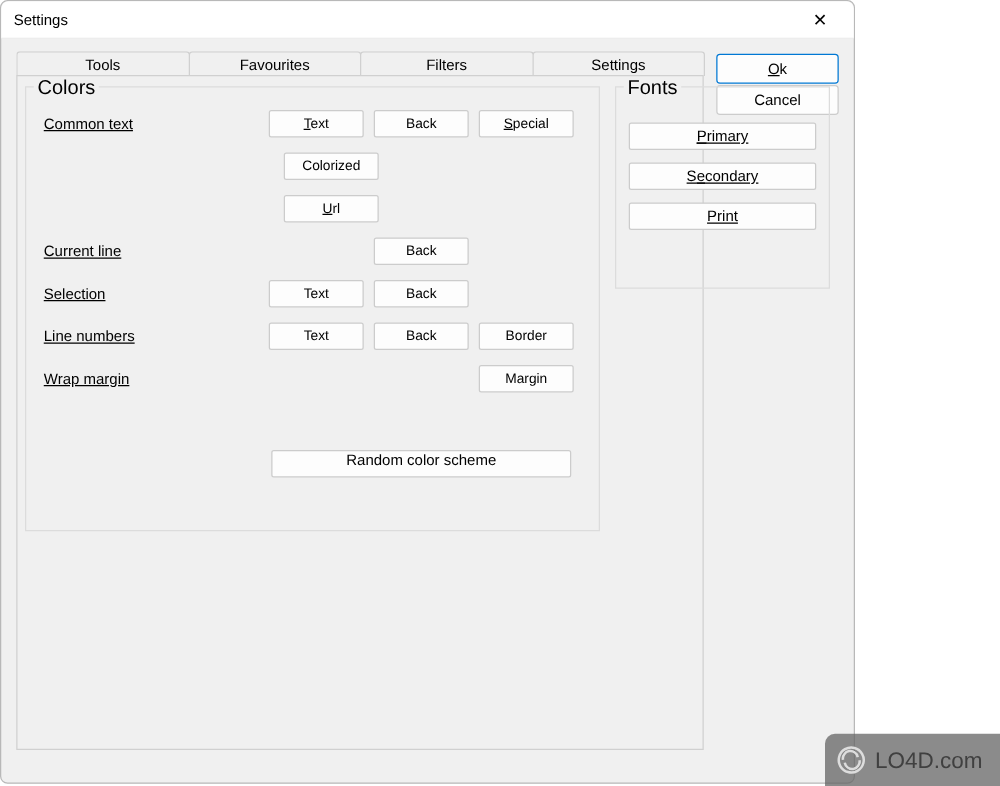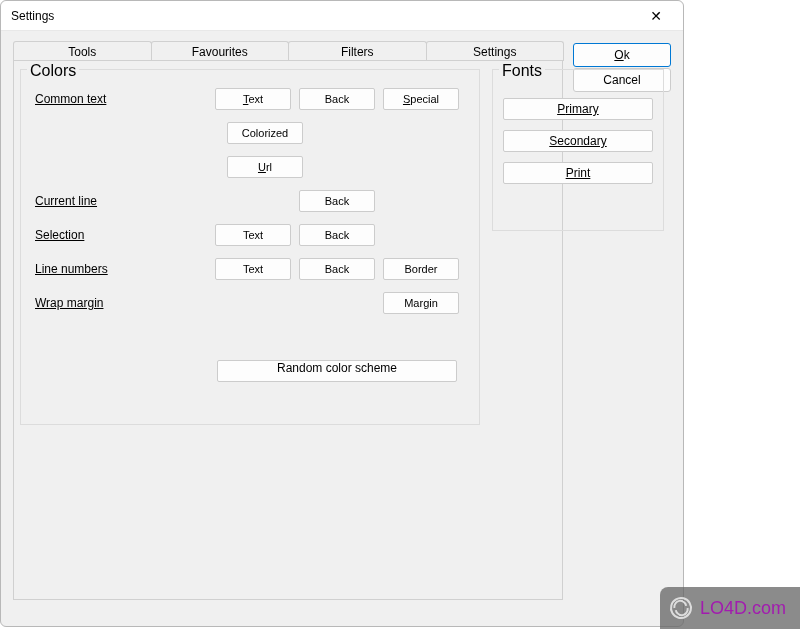--- a/index.html
+++ b/index.html
@@ -187,21 +187,21 @@
 }
 .font-btn .uline { text-decoration: underline; }
 .fonts-inner { padding-top: 12px; text-align: right; }
 
 
 .watermark {
   position: absolute;
   right: 0;
   bottom: 0;
   background: rgba(100,100,100,0.75);
-  color: #a21caf;
+  color: #404040;
   height: 42px;
   padding: 0 14px 0 10px;
   display: flex;
   align-items: center;
   gap: 8px;
   font-weight: 500;
   font-size: 18px;
   border-radius: 8px 0 0 0;
 }
 .wm-icon {

